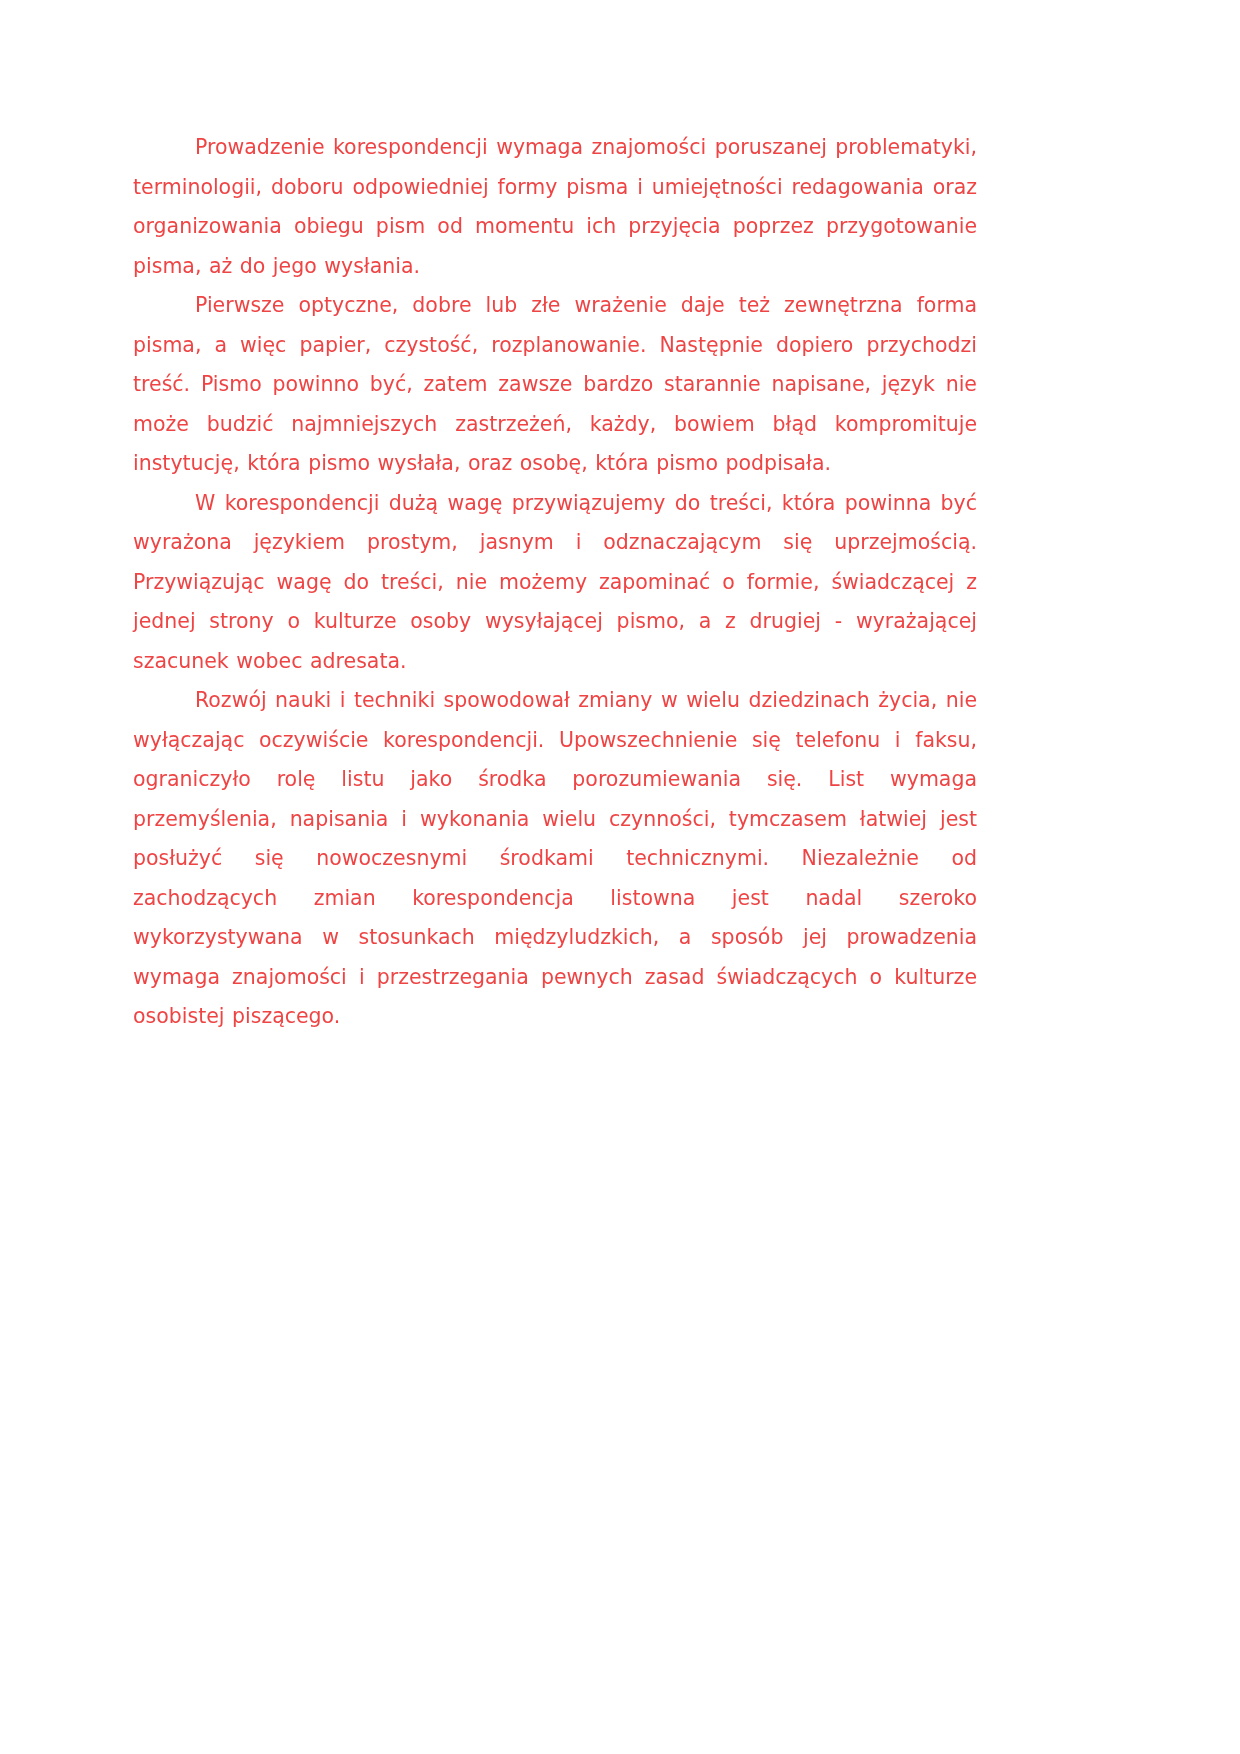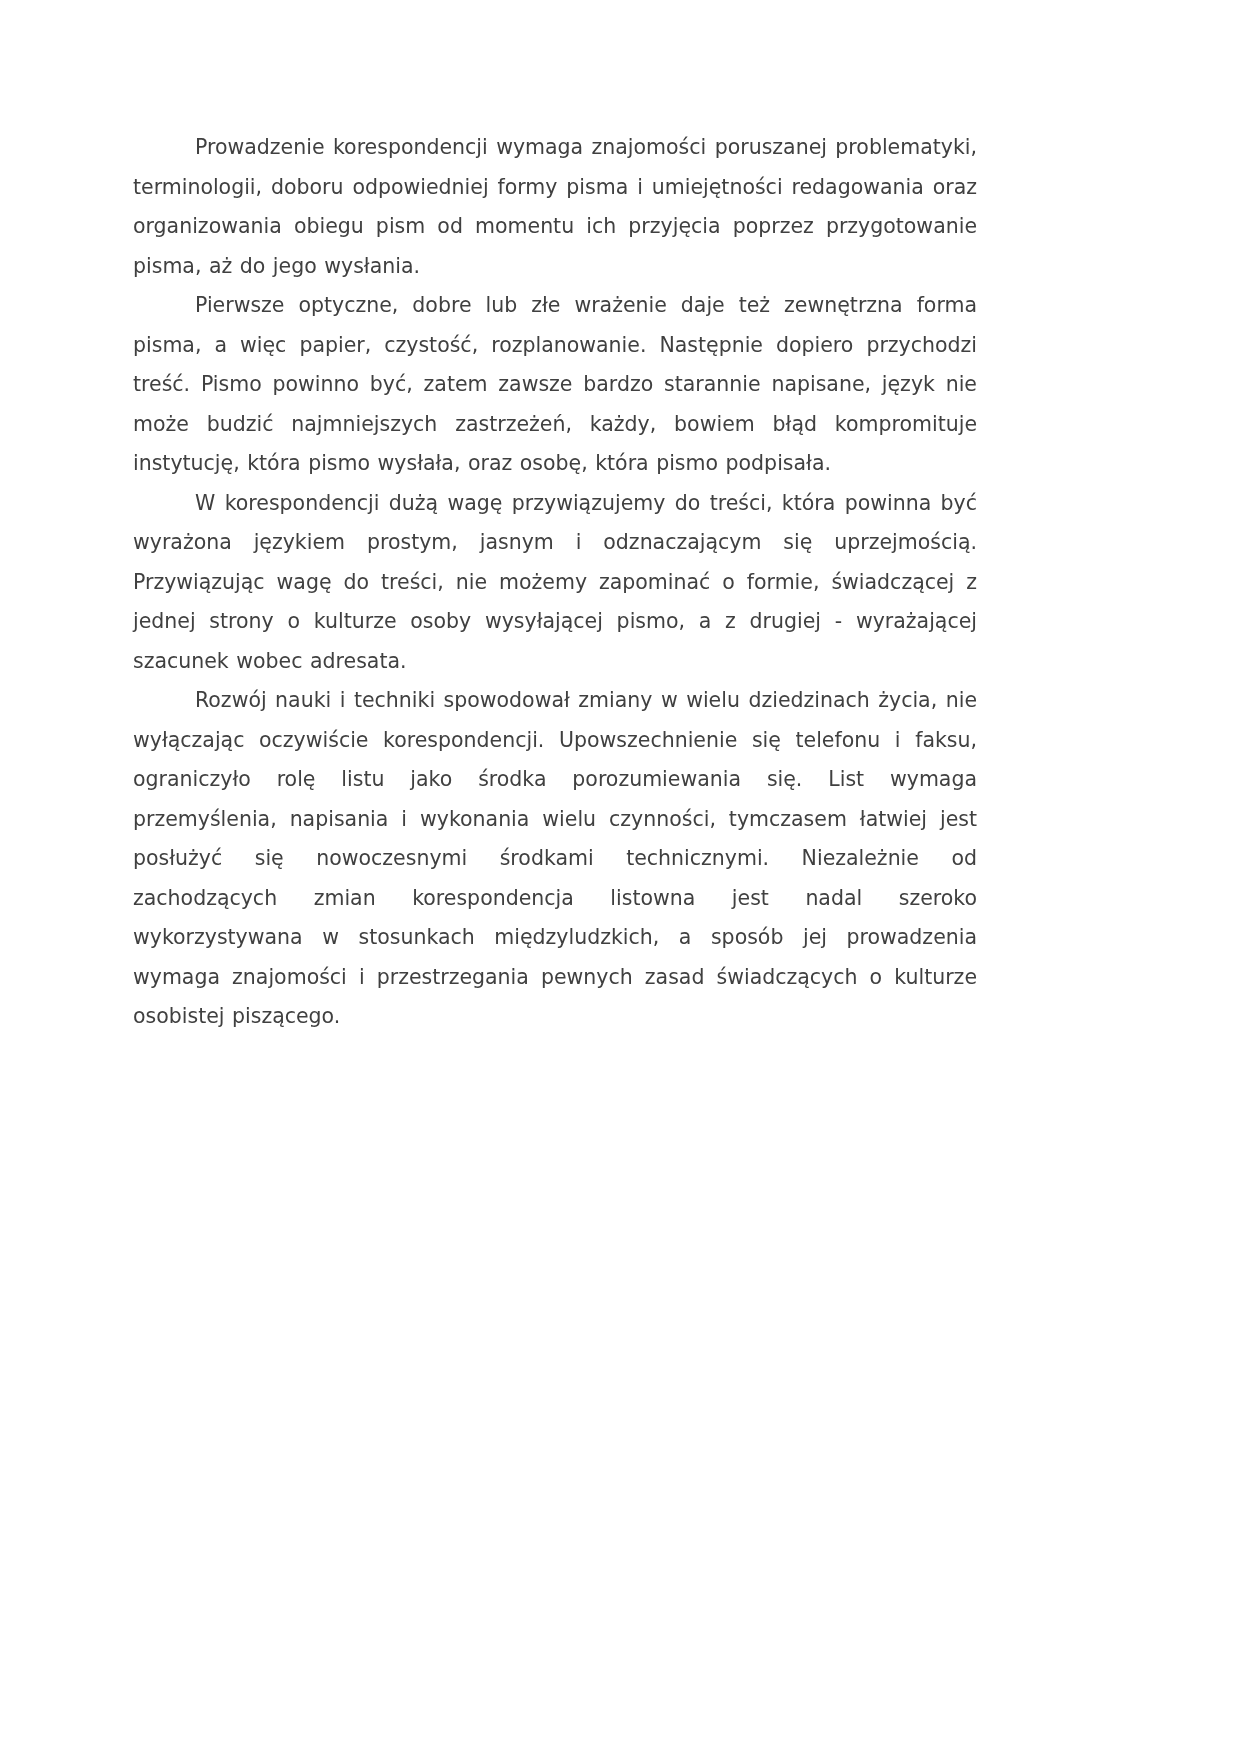--- a/index.html
+++ b/index.html
@@ -27,21 +27,21 @@
     margin: 0 0 54px 0;
     color: #1b1b1b;
   }
   .doc-body p {
     font-size: 20.5px;
     line-height: 39.5px;
     text-align: justify;
     text-indent: 62px;
     margin: 0;
     word-spacing: 1px;
-    color: #404040;
+    color: #ef4444;
   }
 </style>
 </head>
 <body>
 
 <div class="page">
 
   <div class="doc-body">
     <p>Prowadzenie korespondencji wymaga znajomości poruszanej problematyki, terminologii, doboru odpowiedniej formy pisma i umiejętności redagowania oraz organizowania obiegu pism od momentu ich przyjęcia poprzez przygotowanie pisma, aż do jego wysłania.</p>
     <p>Pierwsze optyczne, dobre lub złe wrażenie daje też zewnętrzna forma pisma, a więc papier, czystość, rozplanowanie. Następnie dopiero przychodzi treść. Pismo powinno być, zatem zawsze bardzo starannie napisane, język nie może budzić najmniejszych zastrzeżeń, każdy, bowiem błąd kompromituje instytucję, która pismo wysłała, oraz osobę, która pismo podpisała.</p>

